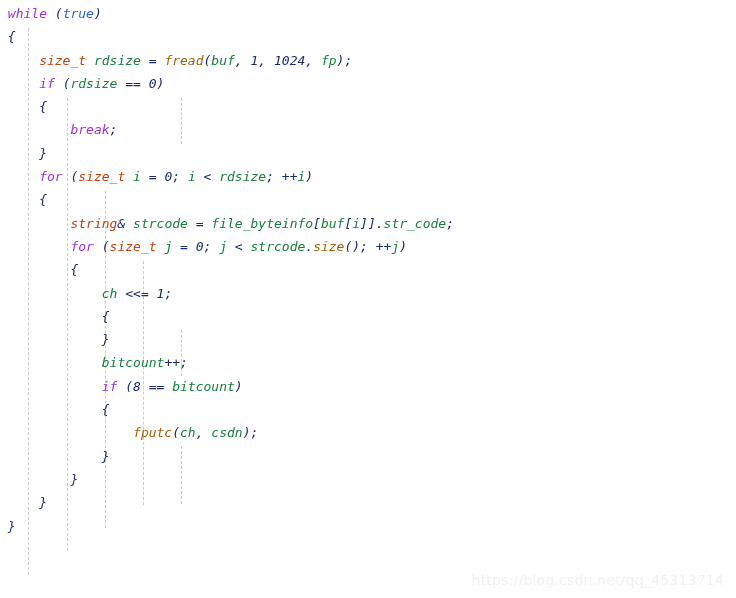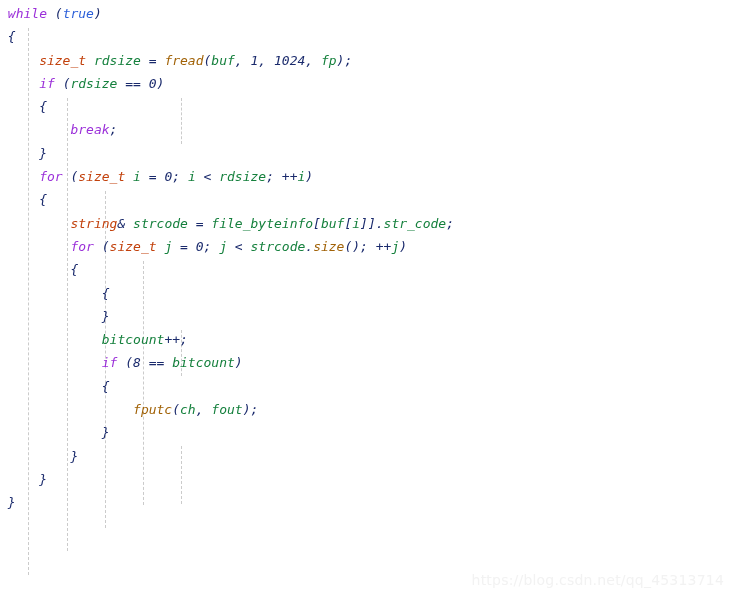--- a/index.html
+++ b/index.html
@@ -108,34 +108,35 @@
     <div class="code-line"><span class="pn">     </span><span class="kw">for</span> <span class="pn">(</span><span class="type">size_t</span> <span class="id">i</span> <span class="op">=</span> <span class="num">0</span><span class="pn">;</span> <span class="id">i</span> <span class="op">&lt;</span> <span class="id">rdsize</span><span class="pn">;</span> <span class="op">++</span><span class="id">i</span><span class="pn">)</span></div>
 
     <div class="code-line"><span class="brace">     {</span></div>
 
     <div class="code-line"><span class="pn">         </span><span class="type">string</span><span class="op">&amp;</span> <span class="id">strcode</span> <span class="op">=</span> <span class="id">file_byteinfo</span><span class="pn">[</span><span class="id">buf</span><span class="pn">[</span><span class="id">i</span><span class="pn">]].</span><span class="id">str_code</span><span class="pn">;</span></div>
 
     <div class="code-line"><span class="pn">         </span><span class="kw">for</span> <span class="pn">(</span><span class="type">size_t</span> <span class="id">j</span> <span class="op">=</span> <span class="num">0</span><span class="pn">;</span> <span class="id">j</span> <span class="op">&lt;</span> <span class="id">strcode</span><span class="pn">.</span><span class="fn">size</span><span class="pn">();</span> <span class="op">++</span><span class="id">j</span><span class="pn">)</span></div>
 
     <div class="code-line"><span class="brace">         {</span></div>
 
+    <div class="code-line"><span class="pn">             </span><span class="id">ch</span> <span class="op">&lt;&lt;=</span> <span class="num">1</span><span class="pn">;</span></div>
 
 
     <div class="code-line"><span class="brace">             {</span></div>
 
 
     <div class="code-line"><span class="brace">             }</span></div>
 
     <div class="code-line"><span class="pn">             </span><span class="id">bitcount</span><span class="op">++</span><span class="pn">;</span></div>
 
     <div class="code-line"><span class="pn">             </span><span class="kw">if</span> <span class="pn">(</span><span class="num">8</span> <span class="op">==</span> <span class="id">bitcount</span><span class="pn">)</span></div>
 
     <div class="code-line"><span class="brace">             {</span></div>
 
-    <div class="code-line"><span class="pn">                 </span><span class="fn">fputc</span><span class="pn">(</span><span class="id">ch</span><span class="pn">,</span> <span class="id">fout</span><span class="pn">);</span></div>
+    <div class="code-line"><span class="pn">                 </span><span class="fn">fputc</span><span class="pn">(</span><span class="id">ch</span><span class="pn">,</span> <span class="id">csdn</span><span class="pn">);</span></div>
 
 
     <div class="code-line"><span class="brace">             }</span></div>
 
     <div class="code-line"><span class="brace">         }</span></div>
 
     <div class="code-line"><span class="brace">     }</span></div>
 
     <div class="code-line"><span class="brace"> }</span></div>
 

